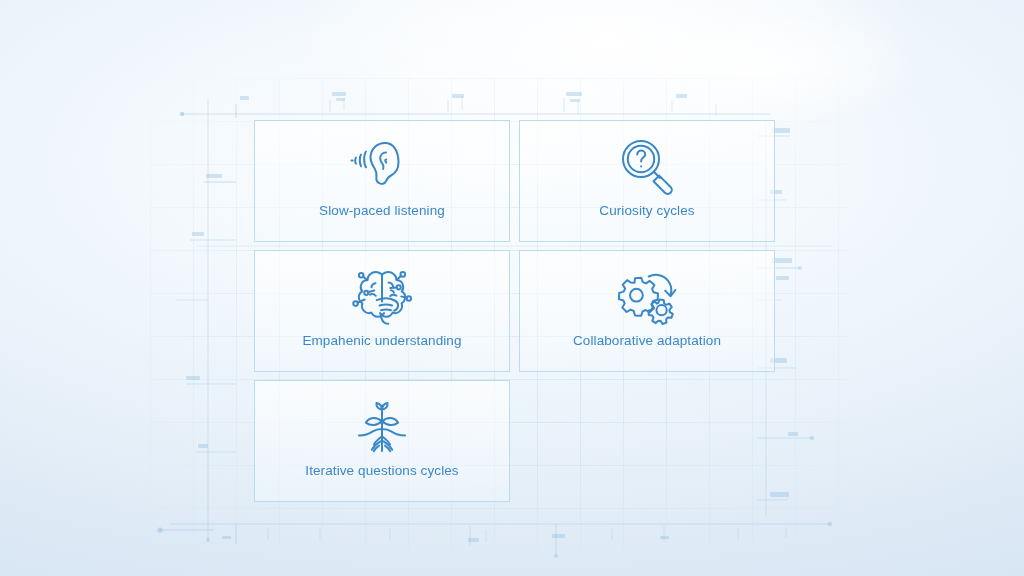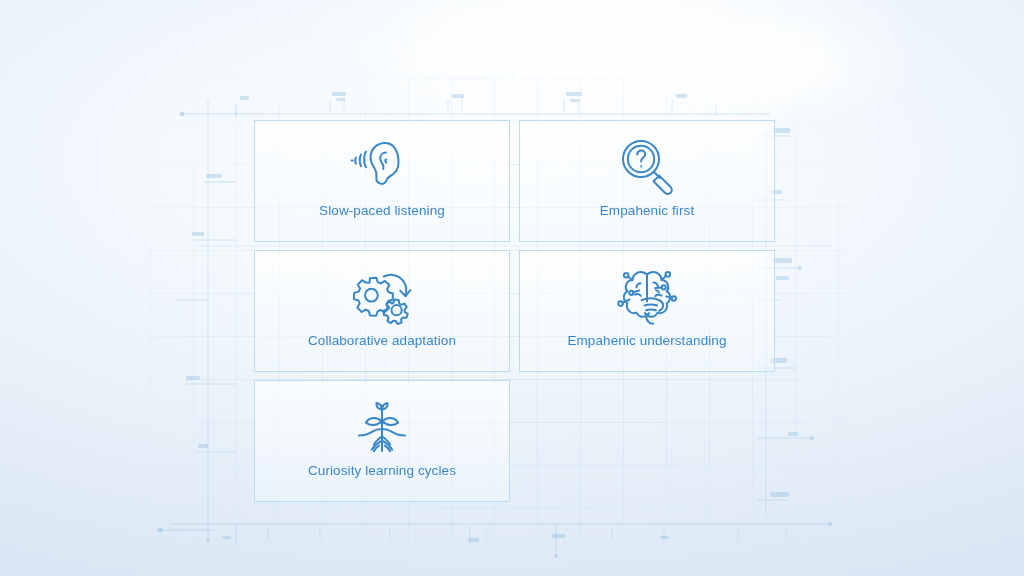--- a/index.html
+++ b/index.html
@@ -180,40 +180,23 @@
       <div class="icon-wrap">
         <svg width="62" height="58" viewBox="0 0 62 58" fill="none" stroke="#3a87c8" stroke-width="2" stroke-linecap="round" stroke-linejoin="round">
           <circle cx="25" cy="22" r="18"></circle>
           <circle cx="25" cy="22" r="13.2"></circle>
           <path d="M37.8 34.8 L44 41"></path>
           <path d="M43.2 38.6 L54.6 50c1.6 1.6 1.6 4.1 0 5.7-1.6 1.6-4.1 1.6-5.7 0L37.5 44.3z"></path>
           <path d="M21.2 17.6c0-2.3 1.8-4 4-4s4 1.7 4 3.9c0 2.6-3.2 3.1-3.8 5.3-.1.5-.2 1-.2 1.6"></path>
           <path d="M25.2 29.3v.2"></path>
         </svg>
       </div>
-      <div class="card-label">Empahenic first</div>
-    </div>
-
-
-    <div class="card">
-      <div class="icon-wrap">
-        <svg width="66" height="60" viewBox="0 0 66 60" fill="none" stroke="#3a87c8" stroke-width="2" stroke-linecap="round" stroke-linejoin="round">
-
-          <path d="M20.5 16.8l.5-4.6 6.2-.5 1.6 4.4 3.1 1.3 3.9-2.5 4.6 4.2-2.3 4 1.4 3.1 4.5 1.3-.3 6.2-4.6 1.3-1.4 3.1 2.4 3.9-4.4 4.4-4-2.4-3.1 1.3-1.4 4.5-6.2-.3-1.3-4.5-3.1-1.4-3.9 2.4-4.4-4.4 2.4-4-1.3-3.1-4.5-1.4.3-6.2 4.5-1.3 1.4-3.1-2.4-3.9 4.4-4.4 3.9 2.4z"></path>
-          <circle cx="22.4" cy="29.2" r="6.4"></circle>
-
-          <path d="M44.3 36.9l1.2-3.3 4.2.5.5 3.4 2.1 1.3 3.2-1.2 2.3 3.5-2.3 2.5.3 2.5 3 1.7-1.5 4-3.4-.4-1.8 1.8.4 3.4-4 1.4-1.7-2.9-2.5-.3-2.5 2.3-3.5-2.3 1.2-3.2-1.3-2.1-3.4-.5-.5-4.2 3.3-1.2 1.1-2.3-1.4-3.1 3.2-2.7 2.6 2.1z"></path>
-          <circle cx="47.6" cy="44.2" r="5.1"></circle>
-
-          <path d="M34.8 10.5c6.6-3.3 14.6-1.7 19.2 4.2 3.3 4.2 4 9.4 2.5 13.9"></path>
-          <path d="M51.2 24.6l5.4 5.6 4.8-6.2"></path>
-        </svg>
-      </div>
-      <div class="card-label">Collaborative adaptation</div>
-    </div>
+      <div class="card-label">Curiosity cycles</div>
+    </div>
+
 
     <div class="card">
       <div class="icon-wrap">
         <svg width="74" height="60" viewBox="0 0 74 60" fill="none" stroke="#3a87c8" stroke-width="2" stroke-linecap="round" stroke-linejoin="round">
 
           <path d="M37 8.5c-3.4-3-8.3-3.3-11.6-.6-2.1 1.7-3 4-2.9 6.2-3.2.2-5.9 2.4-6.6 5.5-.5 2.2.1 4.3 1.4 5.8-2.5 1.5-3.9 4.4-3.3 7.3.4 2.1 1.7 3.8 3.4 4.7-.9 2.4-.5 5.2 1.3 7.2 2 2.3 5.1 3 7.7 2 1.3 2.6 4 4.3 7 4.1 2.5-.2 4.6-1.6 5.7-3.6"></path>
 
           <path d="M37 8.5c3.4-3 8.3-3.3 11.6-.6 2.1 1.7 3 4 2.9 6.2 3.2.2 5.9 2.4 6.6 5.5.5 2.2-.1 4.3-1.4 5.8 2.5 1.5 3.9 4.4 3.3 7.3-.4 2.1-1.7 3.8-3.4 4.7.9 2.4.5 5.2-1.3 7.2-2 2.3-5.1 3-7.7 2-1.3 2.6-4 4.3-7 4.1-2.5-.2-4.6-1.6-5.7-3.6"></path>
           <path d="M37 8.5v27"></path>
 
@@ -241,20 +224,37 @@
           <circle cx="57.8" cy="8.4" r="2.3"></circle>
           <circle cx="53.7" cy="21.3" r="2.1"></circle>
           <circle cx="63.8" cy="32.5" r="2.2"></circle>
         </svg>
       </div>
       <div class="card-label">Empahenic understanding</div>
     </div>
 
     <div class="card">
       <div class="icon-wrap">
+        <svg width="66" height="60" viewBox="0 0 66 60" fill="none" stroke="#3a87c8" stroke-width="2" stroke-linecap="round" stroke-linejoin="round">
+
+          <path d="M20.5 16.8l.5-4.6 6.2-.5 1.6 4.4 3.1 1.3 3.9-2.5 4.6 4.2-2.3 4 1.4 3.1 4.5 1.3-.3 6.2-4.6 1.3-1.4 3.1 2.4 3.9-4.4 4.4-4-2.4-3.1 1.3-1.4 4.5-6.2-.3-1.3-4.5-3.1-1.4-3.9 2.4-4.4-4.4 2.4-4-1.3-3.1-4.5-1.4.3-6.2 4.5-1.3 1.4-3.1-2.4-3.9 4.4-4.4 3.9 2.4z"></path>
+          <circle cx="22.4" cy="29.2" r="6.4"></circle>
+
+          <path d="M44.3 36.9l1.2-3.3 4.2.5.5 3.4 2.1 1.3 3.2-1.2 2.3 3.5-2.3 2.5.3 2.5 3 1.7-1.5 4-3.4-.4-1.8 1.8.4 3.4-4 1.4-1.7-2.9-2.5-.3-2.5 2.3-3.5-2.3 1.2-3.2-1.3-2.1-3.4-.5-.5-4.2 3.3-1.2 1.1-2.3-1.4-3.1 3.2-2.7 2.6 2.1z"></path>
+          <circle cx="47.6" cy="44.2" r="5.1"></circle>
+
+          <path d="M34.8 10.5c6.6-3.3 14.6-1.7 19.2 4.2 3.3 4.2 4 9.4 2.5 13.9"></path>
+          <path d="M51.2 24.6l5.4 5.6 4.8-6.2"></path>
+        </svg>
+      </div>
+      <div class="card-label">Collaborative adaptation</div>
+    </div>
+
+    <div class="card">
+      <div class="icon-wrap">
         <svg width="68" height="62" viewBox="0 0 68 62" fill="none" stroke="#3a87c8" stroke-width="2" stroke-linecap="round" stroke-linejoin="round">
 
           <path d="M34 10.5v28"></path>
 
           <path d="M34 14.5c-.4-3.6-2.6-6.2-5.5-6.6-.5 3.5 1.6 6.3 5.5 6.6z"></path>
           <path d="M34 14.5c.4-3.6 2.6-6.2 5.5-6.6.5 3.5-1.6 6.3-5.5 6.6z"></path>
 
           <path d="M33.6 26.2c-4.4 4.6-11.1 5-15.7 1.4 3.3-5.3 10.6-6.4 15.7-1.4z"></path>
 
           <path d="M34.4 26.2c4.4 4.6 11.1 5 15.7 1.4-3.3-5.3-10.6-6.4-15.7-1.4z"></path>
@@ -263,17 +263,17 @@
 
           <path d="M34 38v18"></path>
           <path d="M33 42c-3 2.4-5.4 4.4-7 7.5"></path>
           <path d="M35 42c3 2.4 5.4 4.4 7 7.5"></path>
           <path d="M32.4 46.4c-3.6 2.2-6.4 4.6-8.6 8.4"></path>
           <path d="M35.6 46.4c3.6 2.2 6.4 4.6 8.6 8.4"></path>
           <path d="M31 50.6c-2.4 1.7-4 3.4-5.2 5.6"></path>
           <path d="M37 50.6c2.4 1.7 4 3.4 5.2 5.6"></path>
         </svg>
       </div>
-      <div class="card-label">Curiosity learning cycles</div>
+      <div class="card-label">Iterative questions cycles</div>
     </div>
 
   </div>
 </div>
 
 </body></html>

